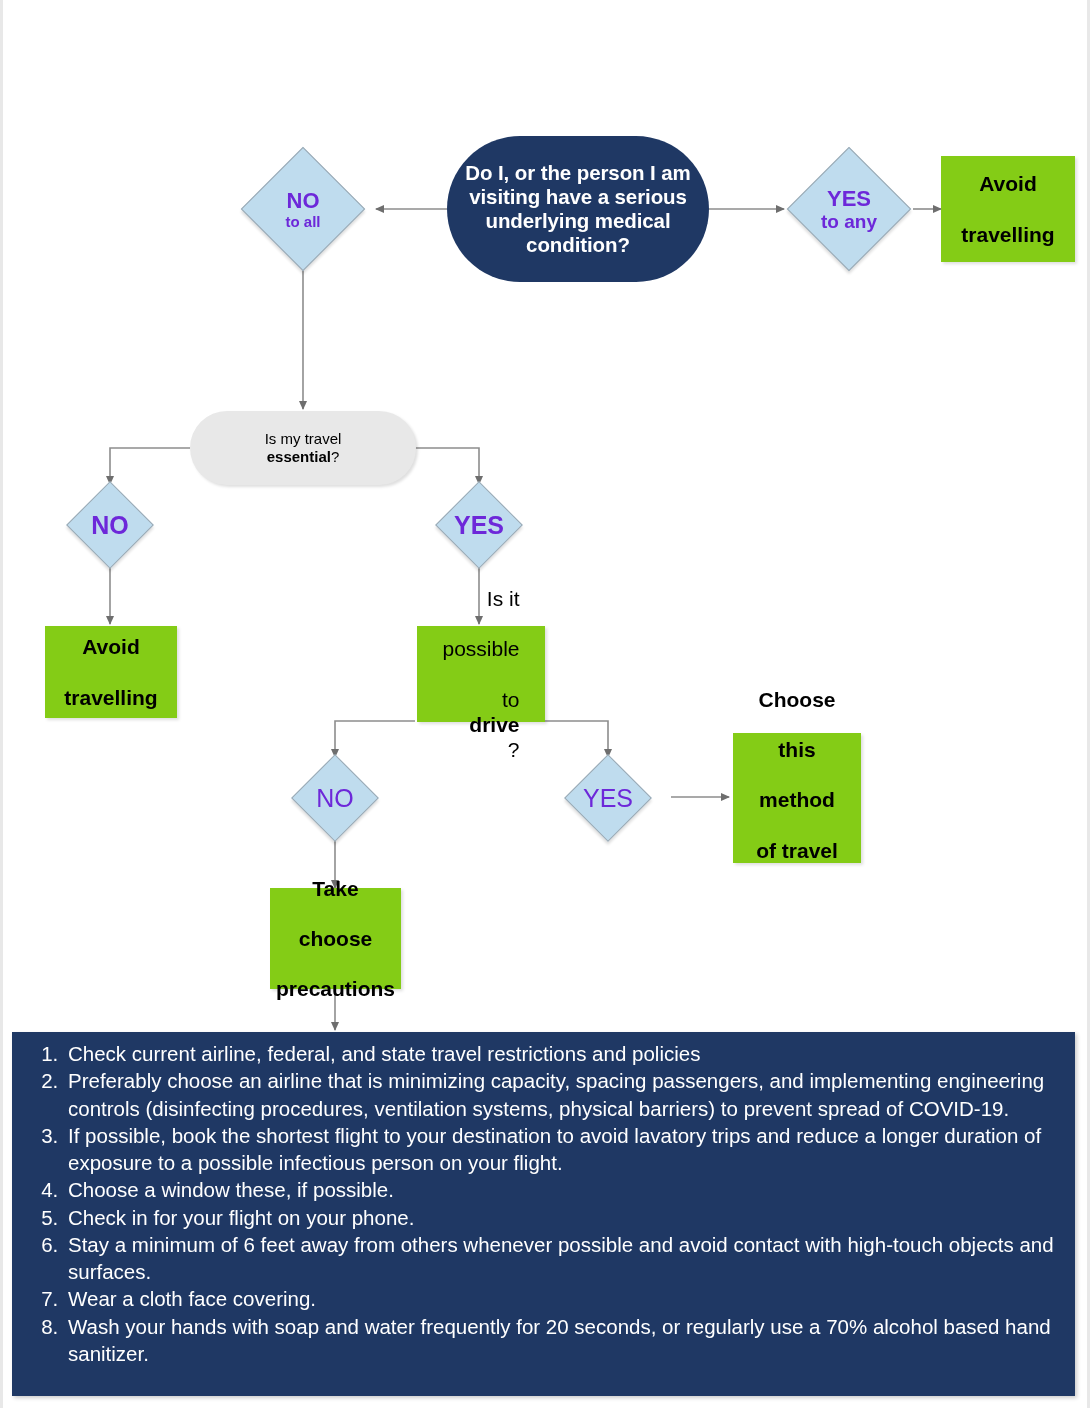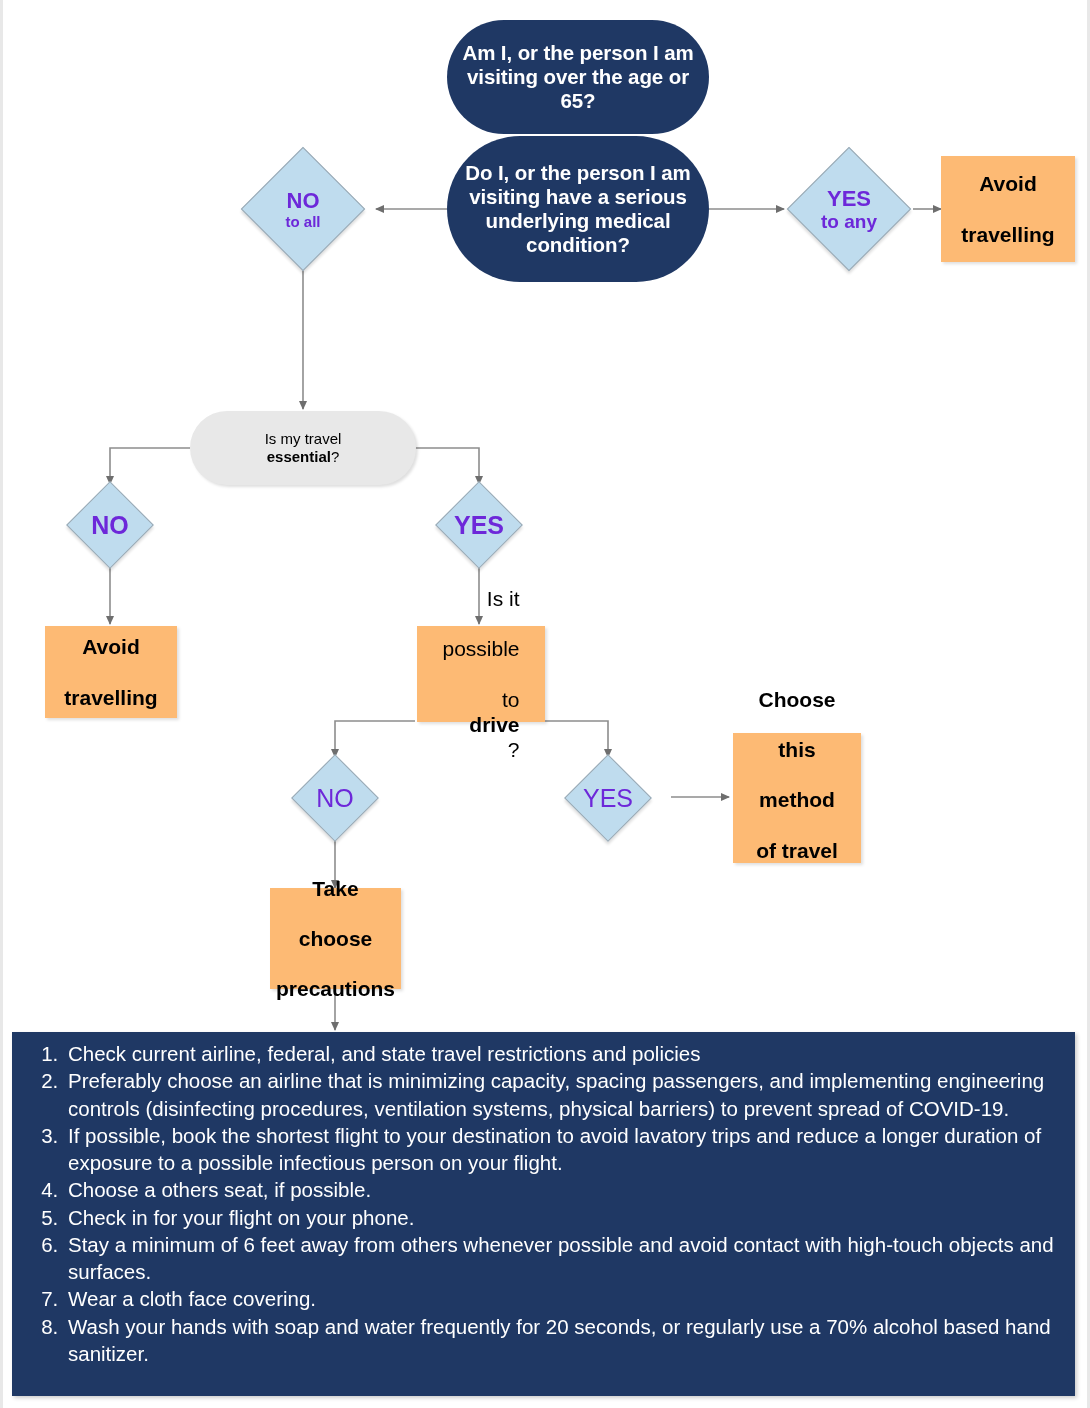--- a/index.html
+++ b/index.html
@@ -78,21 +78,21 @@
     text-align: center;
     line-height: 1.14;
     z-index: 2;
   }
   .d-main { display: block; }
   .d-sub  { display: block; }
 
   
   .grey-box {
     position: absolute;
-    background: #fdba74;
+    background: #84cc16;
     color: #000000;
     text-align: center;
     display: flex;
     align-items: center;
     justify-content: center;
     line-height: 1.2;
     box-shadow: 2px 2px 3px rgba(0,0,0,0.13);
   }
   .grey-box span { display: block; }
   .grey-bold { font-weight: bold; }
@@ -171,23 +171,20 @@
       <path d="M543,721 L608,721 L608,757"></path>
 
       <path d="M671,797 L729,797"></path>
 
       <path d="M335,838 L335,888"></path>
 
       <path d="M335,988 L335,1030"></path>
     </g>
   </svg>
 
-  <div class="navy-q" style="left:447px; top:20px; width:262px; height:114px; border-radius:57px; font-size:20.5px;">
-    <span>Am I, or the person I am visiting over the age or 65?</span>
-  </div>
 
   <div class="navy-q" style="left:447px; top:136px; width:262px; height:146px; border-radius:73px; font-size:20.5px;">
     <span>Do I, or the person I am visiting have a serious underlying medical condition?</span>
   </div>
 
 
   <div class="diamond-wrap" style="left:240px; top:154px; width:126px; height:110px;">
     <div class="diamond-shape" style="width:88px; height:88px; left:19px; top:11px;"></div>
     <div class="diamond-label">
       <span class="d-main" style="font-size:22px; font-weight:bold;">NO</span>
@@ -253,21 +250,21 @@
 
   <div class="grey-box grey-bold" style="left:270px; top:888px; width:131px; height:101px; font-size:21px;">
     <span><span>Take</span><br><span>choose</span><br><span>precautions</span></span>
   </div>
 
   <div id="precautions-panel">
     <ol id="precautions-list">
       <li>Check current airline, federal, and state travel restrictions and policies</li>
       <li>Preferably choose an airline that is minimizing capacity, spacing passengers, and implementing engineering controls (disinfecting procedures, ventilation systems, physical barriers) to prevent spread of COVID-19.</li>
       <li>If possible, book the shortest flight to your destination to avoid lavatory trips and reduce a longer duration of exposure to a possible infectious person on your flight.</li>
-      <li>Choose a others seat, if possible.</li>
+      <li>Choose a window these, if possible.</li>
       <li>Check in for your flight on your phone.</li>
       <li>Stay a minimum of 6 feet away from others whenever possible and avoid contact with high-touch objects and surfaces.</li>
       <li>Wear a cloth face covering.</li>
       <li>Wash your hands with soap and water frequently for 20 seconds, or regularly use a 70% alcohol based hand sanitizer.</li>
     </ol>
   </div>
 
 </div>
 
 </body></html>

